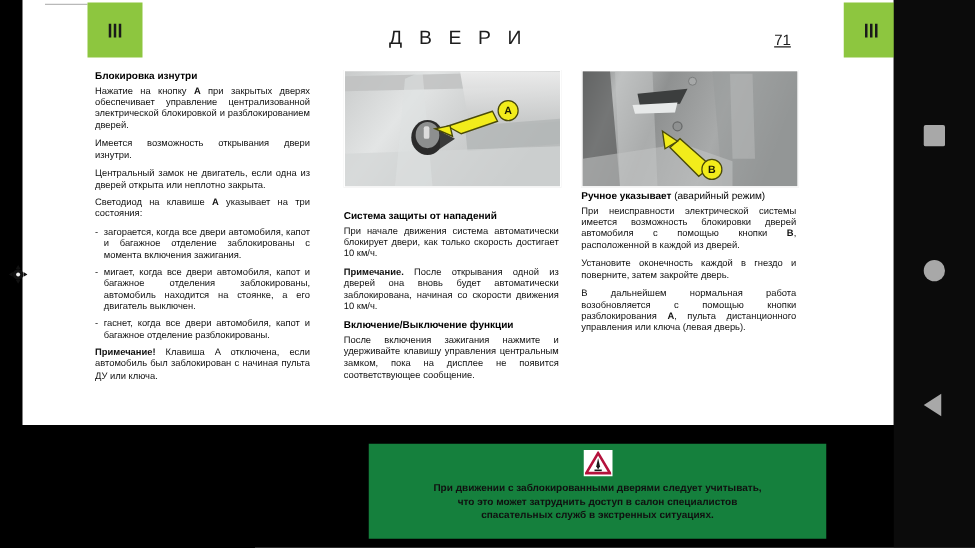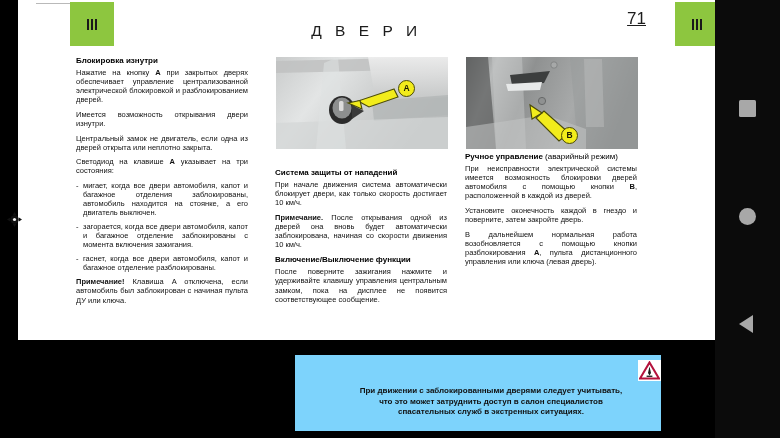--- a/index.html
+++ b/index.html
@@ -46,24 +46,24 @@
     position: absolute;
     left: 0; top: 22px; width: 697px;
     text-align: center;
     font-size: 15.5px;
     letter-spacing: 4.5px;
     color: #1c1c1c;
     font-weight: 400;
   }
   #page-number {
     position: absolute;
-    left: 588px; top: 9px;
+    left: 588px; top: 25px;
     width: 40px;
-    text-align: right;
-    font-size: 17px;
+    text-align: center;
+    font-size: 12px;
     color: #1c1c1c;
     text-decoration: underline;
   }
   
   .rule {
     position: absolute;
     height: 1px;
     background: #b9b9b9;
   }
   #rule-l { left: 18px; top: 3px; width: 34px; }
@@ -133,24 +133,24 @@
     align-items: center;
     justify-content: center;
     line-height: 1;
   }
 
   
   #warning-box {
     position: absolute;
     left: 277px; top: 355px;
     width: 366px; height: 76px;
-    background: #7dd3fc;
+    background: #15803d;
     display: flex;
     flex-direction: column;
-    align-items: flex-end;
+    align-items: center;
   }
   #warning-icon {
     margin-top: 5px;
     width: 23px; height: 21px;
     background: #ffffff;
     display: flex;
     align-items: center;
     justify-content: center;
   }
   #warning-text {
@@ -228,22 +228,22 @@
     <div id="chapter-title">Д В Е Р И</div>
     <div id="page-number">71</div>
 
     <div class="col" id="col-1">
       <div class="h-sub">Блокировка изнутри</div>
       <p class="para">Нажатие на кнопку <b class="inline">A</b> при закрытых дверях обеспечивает управление централизованной электрической блокировкой и разблокированием дверей.</p>
       <p class="para">Имеется возможность открывания двери изнутри.</p>
       <p class="para">Центральный замок не двигатель, если одна из дверей открыта или неплотно закрыта.</p>
       <p class="para">Светодиод на клавише <b class="inline">A</b> указывает на три состояния:</p>
       <ul class="dashlist">
+        <li>загорается, когда все двери автомобиля, капот и багажное отделение заблокированы с момента включения зажигания.</li>
         <li>мигает, когда все двери автомобиля, капот и багажное отделения заблокированы, автомобиль находится на стоянке, а его двигатель выключен.</li>
-        <li>загорается, когда все двери автомобиля, капот и багажное отделение заблокированы с момента включения зажигания.</li>
         <li>гаснет, когда все двери автомобиля, капот и багажное отделение разблокированы.</li>
       </ul>
       <p class="para"><b class="inline">Примечание!</b><span> Клавиша A отключена, если автомобиль был заблокирован с начиная пульта ДУ или ключа.</span></p>
     </div>
 
     <div class="photo" id="photo-a">
       <svg width="172" height="92" viewBox="0 0 172 92">
         <defs>
           <linearGradient id="pgA" x1="0" y1="0" x2="1" y2="0.4">
             <stop offset="0%" stop-color="#c9cbcb"></stop>
@@ -272,21 +272,21 @@
         </g>
       </svg>
       <div class="callout" style="left:122px; top:23px;">A</div>
     </div>
 
     <div class="col" id="col-2" style="top:168px;">
       <div class="h-sub">Система защиты от нападений</div>
       <p class="para">При начале движения система автоматически блокирует двери, как только скорость достигает 10 км/ч.</p>
       <p class="para"><b class="inline">Примечание.</b><span> После открывания одной из дверей она вновь будет автоматически заблокирована, начиная со скорости движения 10 км/ч.</span></p>
       <div class="h-sub" style="margin-top:6px;">Включение/Выключение функции</div>
-      <p class="para">После поверните зажигания нажмите и удерживайте клавишу управления центральным замком, пока на дисплее не появится соответствующее сообщение.</p>
+      <p class="para">После включения зажигания нажмите и удерживайте клавишу управления центральным замком, пока на дисплее не появится соответствующее сообщение.</p>
     </div>
 
     <div class="photo" id="photo-b">
       <svg width="172" height="92" viewBox="0 0 172 92">
         <defs>
           <linearGradient id="pgB" x1="0" y1="0" x2="1" y2="0.2">
             <stop offset="0%" stop-color="#6f7171"></stop>
             <stop offset="18%" stop-color="#b9bbbb"></stop>
             <stop offset="40%" stop-color="#8f9191"></stop>
             <stop offset="70%" stop-color="#a8aaaa"></stop>
@@ -305,21 +305,21 @@
         <circle cx="88" cy="8" r="3.2" fill="#a6a8a8" stroke="#7b7d7d" stroke-width="0.8"></circle>
         <g>
           <path d="M103,76 L78,54 L70,61 L93,84 Z" fill="#f2ec1b" stroke="#4a4a08" stroke-width="1.1"></path>
           <path d="M76,56 L64,48 L66,62 Z" fill="#f2ec1b" stroke="#4a4a08" stroke-width="1.1"></path>
         </g>
       </svg>
       <div class="callout" style="left:95px; top:70px;">B</div>
     </div>
 
     <div class="col" id="col-3" style="top:152px;">
-      <div class="h-sub"><span>Ручное управление</span><span class="normal"> (аварийный режим)</span></div>
+      <div class="h-sub"><span>Ручное указывает</span><span class="normal"> (аварийный режим)</span></div>
       <p class="para">При неисправности электрической системы имеется возможность блокировки дверей автомобиля с помощью кнопки <b class="inline">B</b>, расположенной в каждой из дверей.</p>
       <p class="para">Установите оконечность каждой в гнездо и поверните, затем закройте дверь.</p>
       <p class="para">В дальнейшем нормальная работа возобновляется с помощью кнопки разблокирования <b class="inline">A</b>, пульта дистанционного управления или ключа (левая дверь).</p>
     </div>
 
     <div id="warning-box">
       <div id="warning-icon">
         <svg width="21" height="19" viewBox="0 0 21 19">
           <polygon points="10.5,1.5 20,17.5 1,17.5" fill="#ffffff" stroke="#b4123c" stroke-width="2.1"></polygon>
           <path d="M10.5,5.5 L12,12 L10.5,14.5 L9,12 Z" fill="#1a1a1a"></path>

